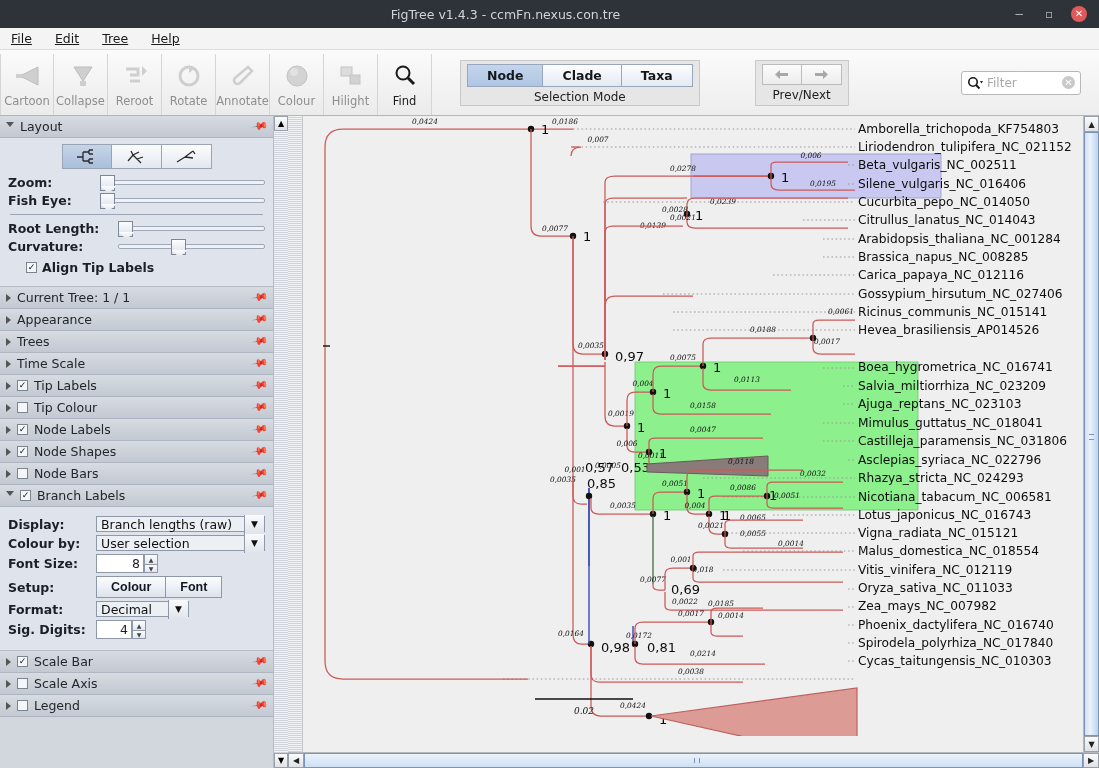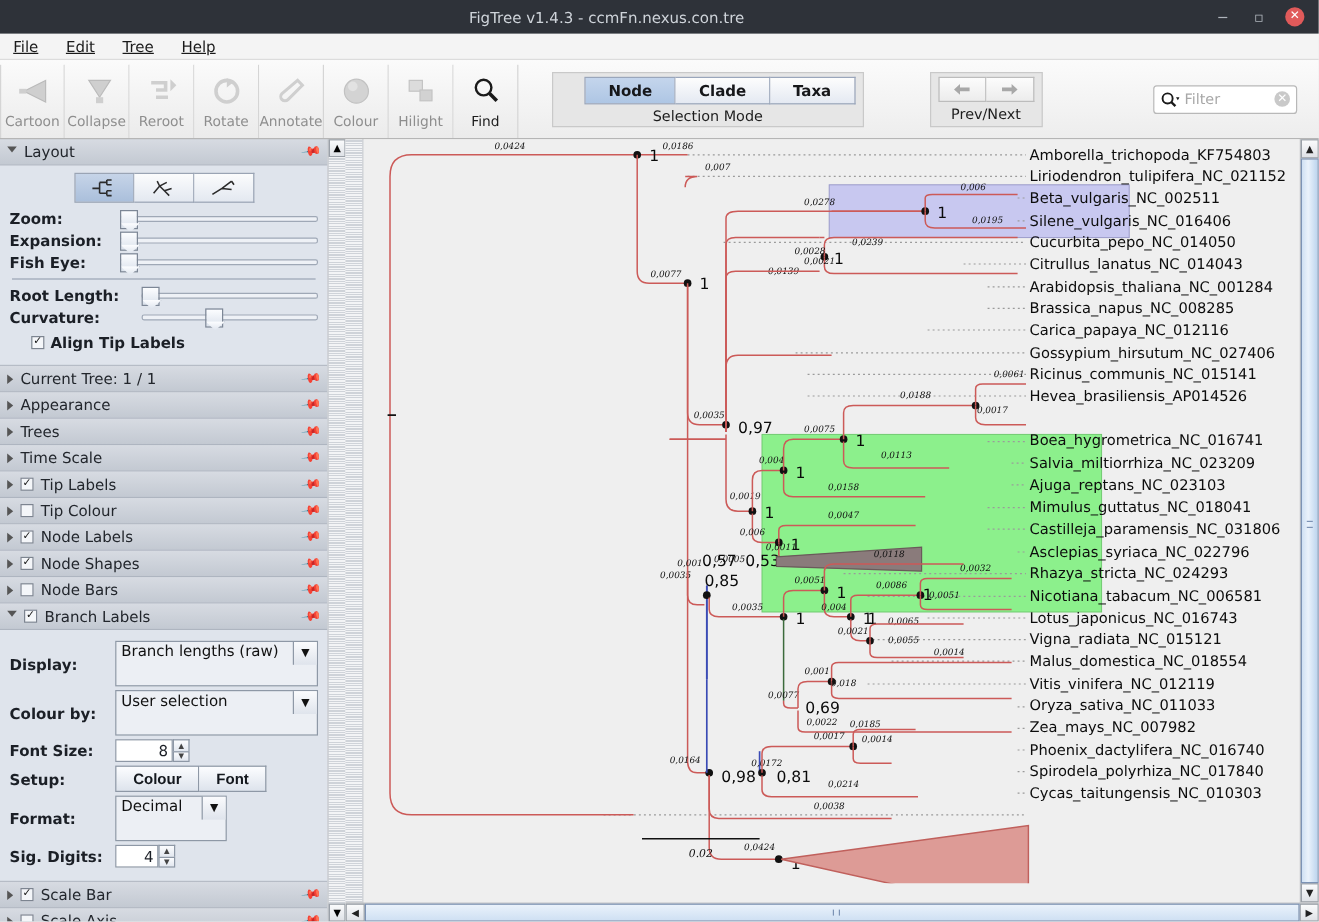--- a/index.html
+++ b/index.html
@@ -42,21 +42,21 @@
   }
   .tool-btn + .tool-btn { border-left: none; }
   .tool-btn .lbl { font-size: 11.5px; color: #8e8e8e; }
   .tool-btn.enabled .lbl { color: #1d1d1d; }
   .tool-btn .ico { height: 30px; display:flex; align-items:center; justify-content:center; }
   
   .seg-wrap {
     margin: 10px 0 0 28px; display: flex; flex-direction: column; align-items: center;
     background: #e6e6e6; border: 1px solid #c9c9c9; padding: 3px 6px 2px 6px; height: 46px;
   }
-  .seg { display: flex; margin-left: 20px; }
+  .seg { display: flex; }
   .seg button {
     font-family: inherit; font-size: 12.5px; font-weight: bold; color: #16171a;
     padding: 3px 19px; border: 1px solid #9aa6bb; background: linear-gradient(#fdfdfd,#e4e9f2);
   }
   .seg button.active { background: linear-gradient(#c4d5ec,#aec6e4); }
   .seg button + button { border-left: none; }
   .seg-label { font-size: 12px; color: #1d1d1d; margin-top: 3px; }
   .nav-wrap {
     margin: 10px 0 0 55px; display: flex; flex-direction: column; align-items: center;
     background: #e6e6e6; border: 1px solid #c9c9c9; padding: 3px 6px 2px 6px; height: 46px;
@@ -104,21 +104,21 @@
   .slider { flex: 1; height: 14px; position: relative; display: flex; align-items: center; }
   .slider .track { position: absolute; left: 0; right: 0; height: 5px; background: #eef1f6;
                    border: 1px solid #9fa8b6; border-radius: 2px; }
   .thumb { position: absolute; width: 15px; height: 16px; background: linear-gradient(#fcfdff,#dbe2ec);
            border: 1px solid #7d8796; }
   .thumb::after { content: ""; position: absolute; left: -1px; top: 10px; width: 15px; height: 8px;
                   background: inherit; clip-path: polygon(0 0, 100% 0, 50% 100%);
                   border-left: 1px solid #7d8796; border-right: 1px solid #7d8796; }
   .hr { height: 1px; background: #9aa4b4; margin: 6px 2px; }
   .combo {
-    flex: 1; height: 38px; display: flex; align-items: flex-start; border: 1px solid #8e98a6;
+    flex: 1; height: 16px; display: flex; align-items: center; border: 1px solid #8e98a6;
     background: #eceff4; font-size: 12.5px; color: #111; padding-left: 4px;
   }
   .combo .arrow {
     margin-left: auto; width: 20px; height: 19px; background: linear-gradient(#fafbfd,#dfe4ec);
     border-left: 1px solid #8e98a6; display: flex; align-items: center; justify-content: center; font-size: 9px;
   }
   .spinner { display: flex; align-items: center; }
   .spinner .val { width: 48px; height: 19px; background: #fff; border: 1px solid #8e98a6;
                   text-align: right; padding-right: 3px; font-size: 12.5px; line-height: 18px; }
   .spinner .stepper { display: flex; flex-direction: column; }
@@ -322,27 +322,20 @@
           </div>
           <div class="li">
             <svg width="26" height="17">
                 <path d="M4 14 L12 9 L20 3 M12 9 L20 10 M20 3 L22 6" stroke="#2b2b2b" stroke-width="1.3" fill="none"></path>
               </svg>
           </div>
         </div>
 
         <div class="row">
           <span class="rlabel" style="width:92px">Zoom:</span>
-          <span class="slider">
-            <span class="track"></span>
-              <span class="thumb" style="left:0px"></span>
-          </span>
-        </div>
-        <div class="row">
-          <span class="rlabel" style="width:92px">Expansion:</span>
           <span class="slider">
             <span class="track"></span>
               <span class="thumb" style="left:0px"></span>
           </span>
         </div>
         <div class="row">
           <span class="rlabel" style="width:92px">Fish Eye:</span>
           <span class="slider">
             <span class="track"></span>
               <span class="thumb" style="left:0px"></span>

